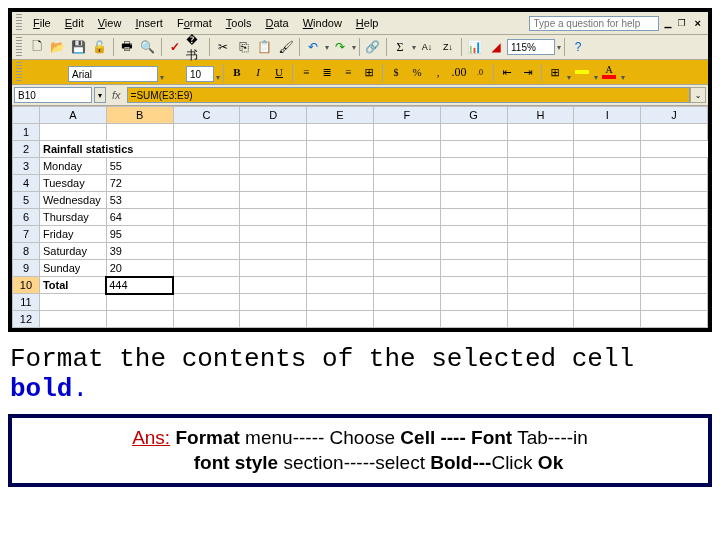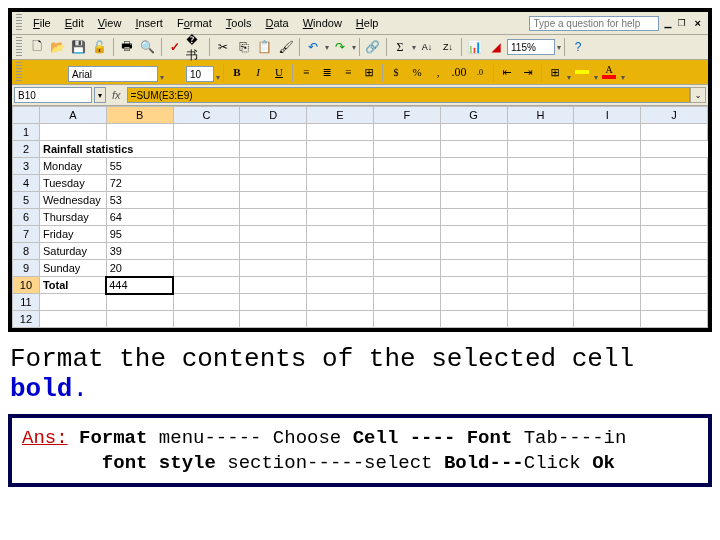--- a/index.html
+++ b/index.html
@@ -53,21 +53,21 @@
   table.grid th.colhead.sel { background: #ffd58c; }
   table.grid td { background: #fff; text-align: left; }
   table.grid td.num { }
   table.grid td.bold { font-weight: bold; }
   table.grid td.selected { border: 2px solid #000; padding: 0 2px; }
   
   .instruction { font-family: Liberation Mono, monospace; font-size: 26px; padding: 4px 10px; }
   .instruction .blue { color: #0000cd; }
   .instruction .bold { font-weight: bold; }
   
-  .answer-box { border: 4px solid #000050; margin: 6px 8px 10px; padding: 8px 10px; font-family: Liberation Mono, monospace; font-size: 19px; line-height: 1.3; }
+  .answer-box { border: 4px solid #000050; margin: 6px 8px 10px; padding: 8px 10px; font-family: Liberation Sans, sans-serif; font-size: 19px; line-height: 1.3; text-align: center; }
   .answer-box .ans-label { color: #c00000; text-decoration: underline; }
 </style>
 </head>
 <body>
 
 <div class="app-wrap">
 
   <div class="menu-bar">
     <div class="menu-handle"></div>
     <span class="menu-item"><u>F</u><span title="File">ile</span></span>

